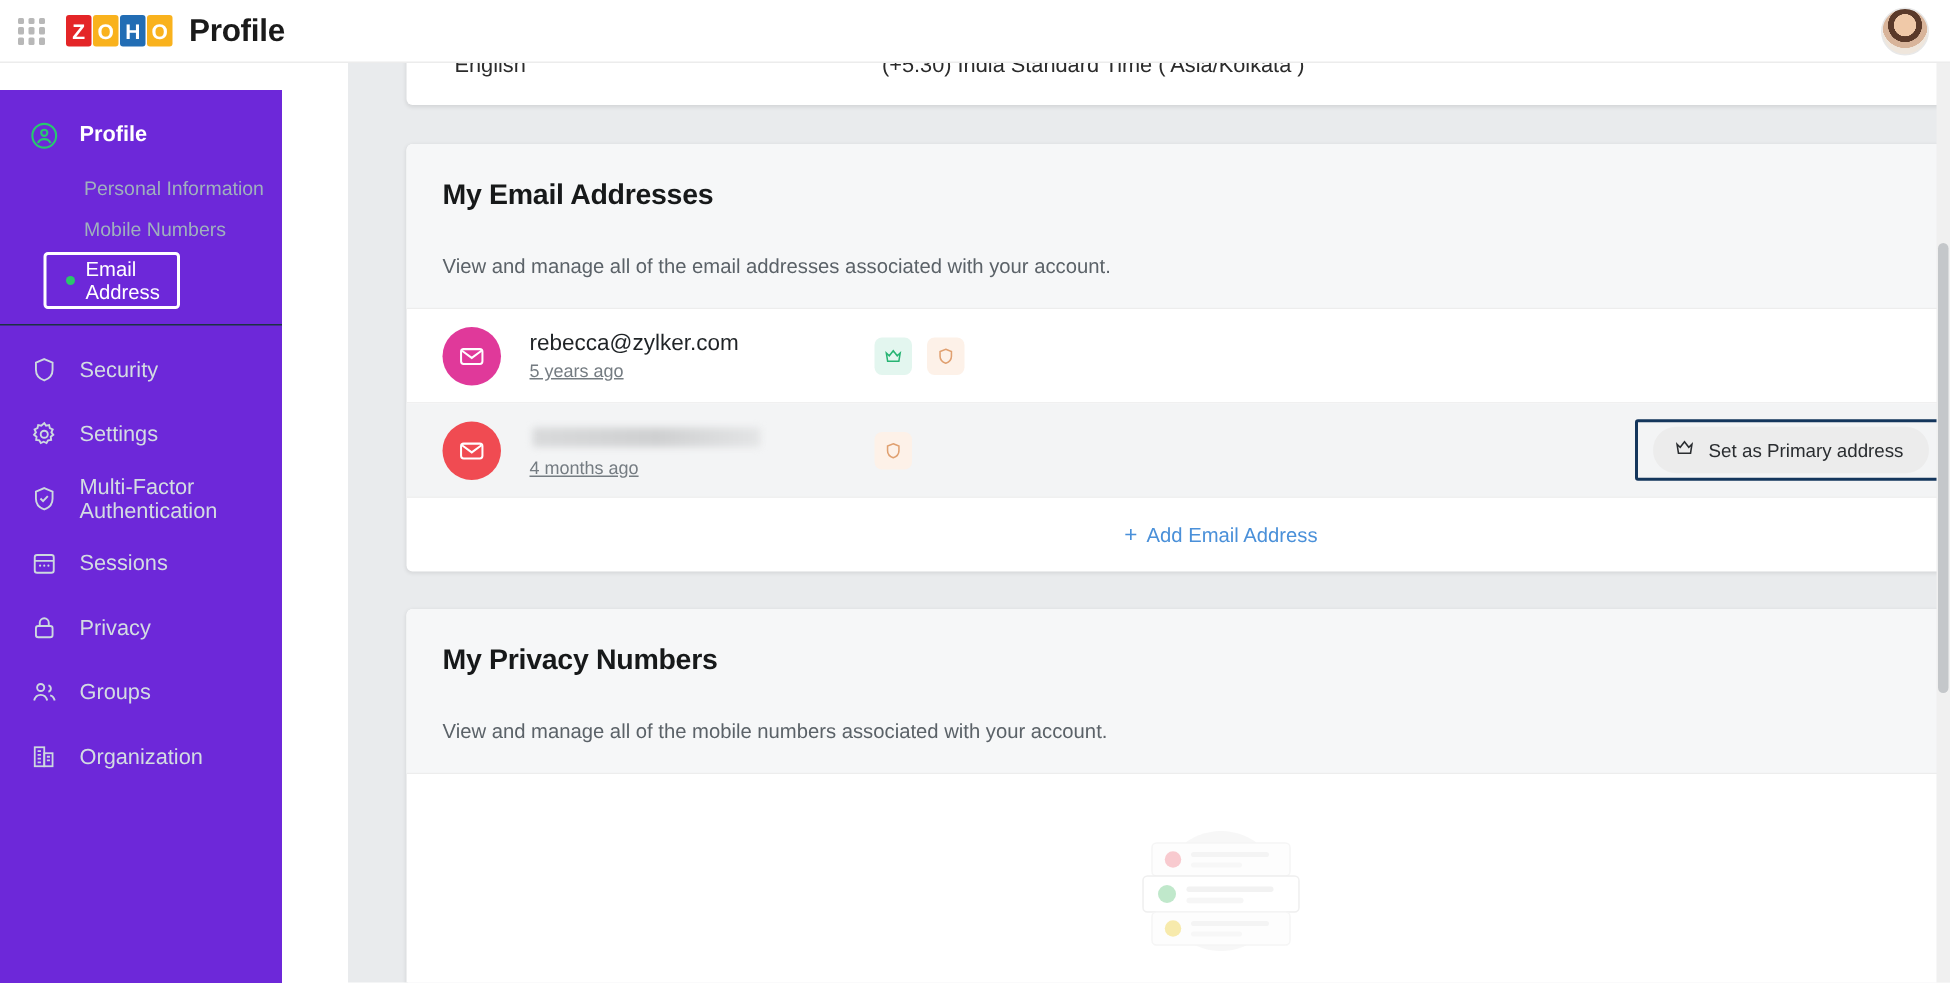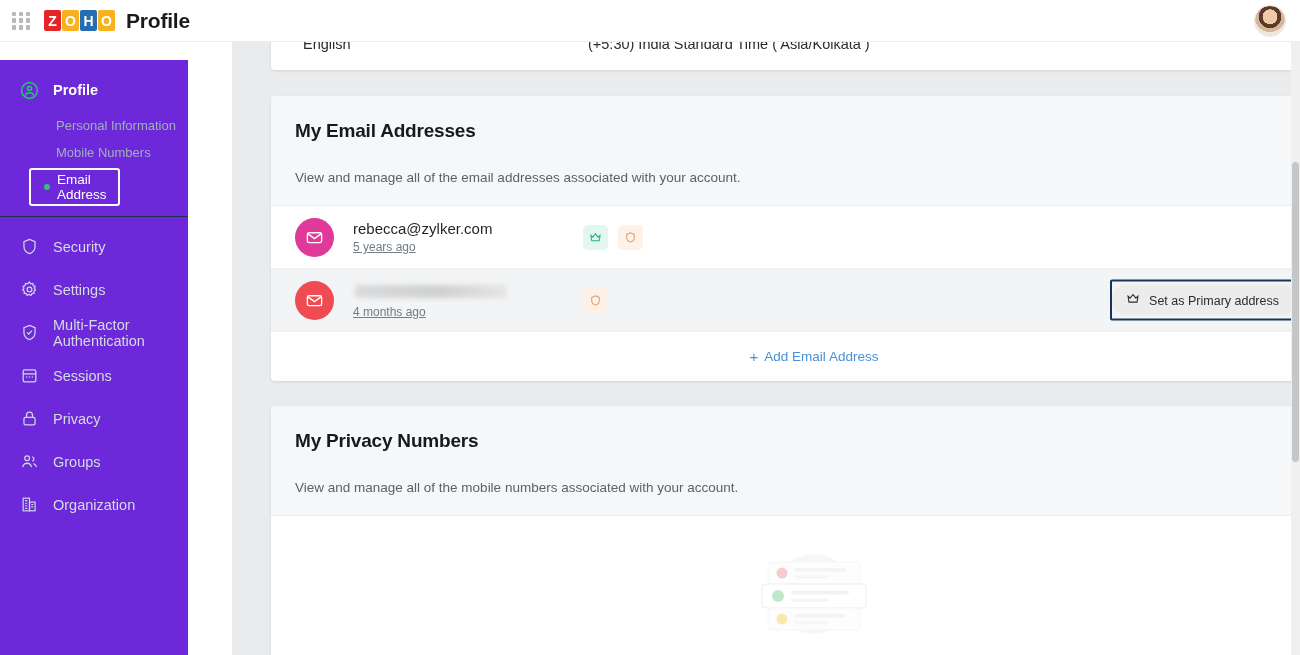--- a/index.html
+++ b/index.html
@@ -164,21 +164,21 @@
   }
   .badge.mint { background: #e3f6ef; }
   .badge.peach { background: #fdf1e8; }
 
   .row-actions {
     position: absolute; right: 24px; top: 50%; transform: translateY(-50%);
     display: flex; align-items: center;
   }
   .focus-box {
     border: 2px solid #14365c; border-radius: 2px;
-    padding: 3px 0; display: flex; align-items: center;
+    padding: 3px 10px; display: flex; align-items: center;
   }
   .set-primary {
     display: flex; align-items: center; gap: 9px;
     background: #ececec; border-radius: 16px;
     padding: 7px 17px 7px 14px; cursor: pointer;
     font: 400 12.5px "Liberation Sans", sans-serif; color: #2a2d30;
     white-space: nowrap;
   }
   .trash { margin-left: 12px; cursor: pointer; padding: 4px; }
 

